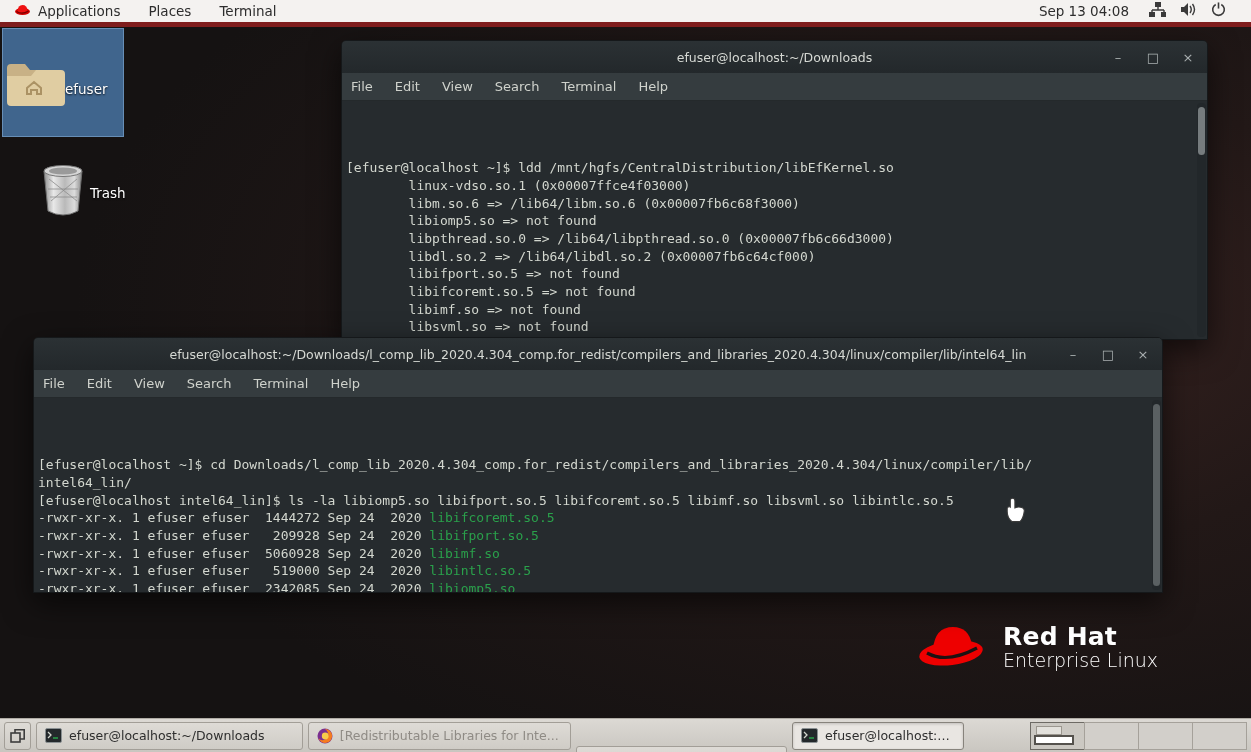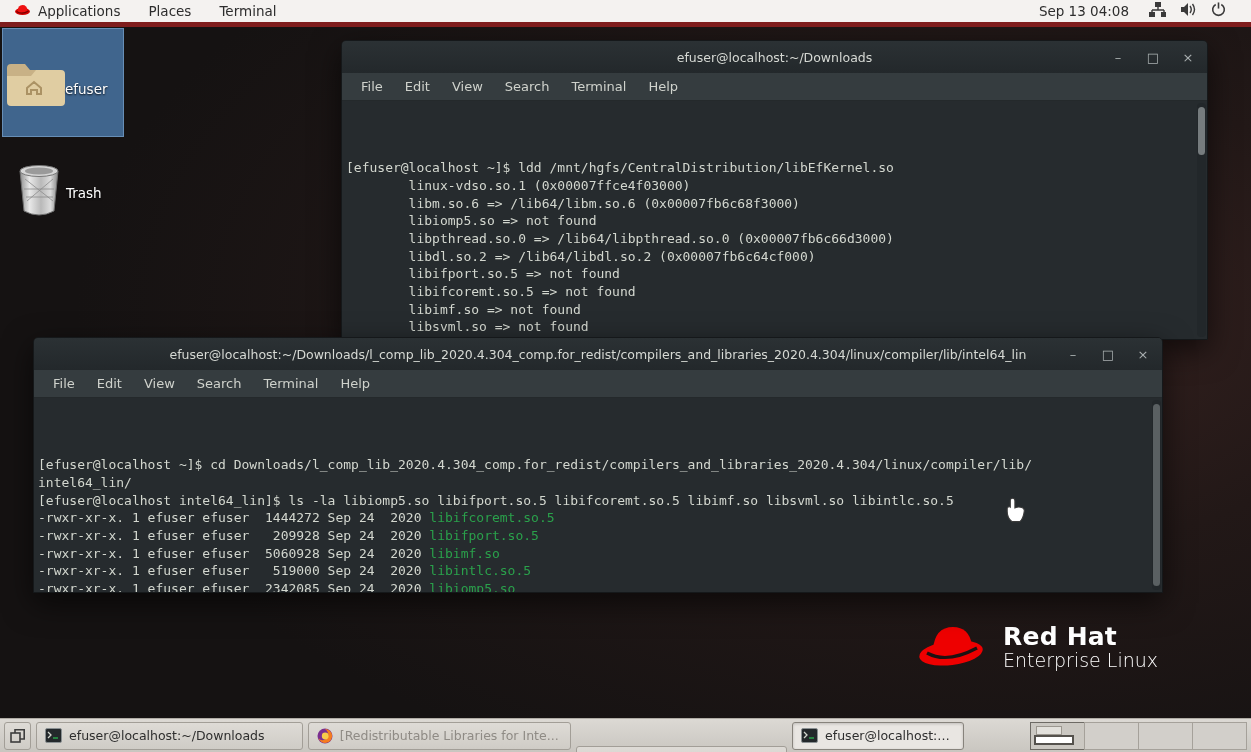--- a/index.html
+++ b/index.html
@@ -16,40 +16,40 @@
     background:#f4f2f0; border-bottom:5px solid #7f1d1d;
     display:flex; align-items:center; color:#2d2d2d; font-size:13.5px; z-index:20;
   }
   .topbar .menu-item { display:flex; align-items:center; gap:7px; padding:0 14px; height:100%; cursor:default;}
   .topbar .right { margin-left:auto; display:flex; align-items:center; gap:14px; padding-right:25px;}
   .clock { font-size:13.5px; color:#2d2d2d; padding-right:6px;}
   
   .desk-icon { position:absolute; display:flex; flex-direction:row; align-items:center; color:#fff; font-size:13.5px; text-shadow:0 1px 2px rgba(0,0,0,.9); }
   .desk-icon.selected { background:rgba(74,119,168,.82); border:1px solid rgba(130,170,210,.6); }
   .icon-efuser { left:2px; top:28px; width:122px; height:109px; padding-top:8px; }
-  .icon-trash  { left:12px; top:148px; width:86px; height:86px; }
+  .icon-trash  { left:36px; top:148px; width:86px; height:86px; }
   .desk-label { margin-top:4px; }
   
   .term {
     position:absolute; border-radius:5px 5px 0 0; overflow:hidden;
     box-shadow:0 10px 30px rgba(0,0,0,.6); border:1px solid #15181a;
   }
   .term-1 { left:341px; top:40px;  width:867px;  height:300px; z-index:2; }
   .term-2 { left:33px;  top:337px; width:1130px; height:256px; z-index:3; }
   .titlebar {
     height:32px; background:linear-gradient(#2b3134,#23282b);
     display:flex; align-items:center; justify-content:center; position:relative;
     color:#d6d9d4; font-size:12.5px;
   }
   .title-text { max-width:82%; white-space:nowrap; overflow:hidden; }
   .win-btns { position:absolute; right:12px; top:0; height:100%; display:flex; align-items:center; gap:21px; color:#aab0b1; font-size:13px; }
   .win-btn { width:14px; text-align:center; cursor:default; line-height:1; }
   .menubar {
     height:28px; background:#353c3f; display:flex; align-items:center;
-    color:#cfd2cc; font-size:13px; padding-left:10px; gap:4px;
+    color:#cfd2cc; font-size:13px; gap:4px;
     border-bottom:1px solid #24292b;
   }
   .menubar .mitem { padding:3px 9px; }
   .content {
     position:relative; background:#262b2e; height:calc(100% - 60px);
     font-family:"DejaVu Sans Mono","Liberation Mono",monospace;
     font-size:13px; line-height:17.7px; color:#d3d7cf;
     padding:5px 0 0 4px; white-space:pre; overflow:hidden;
   }
   .tline { white-space:pre; }

